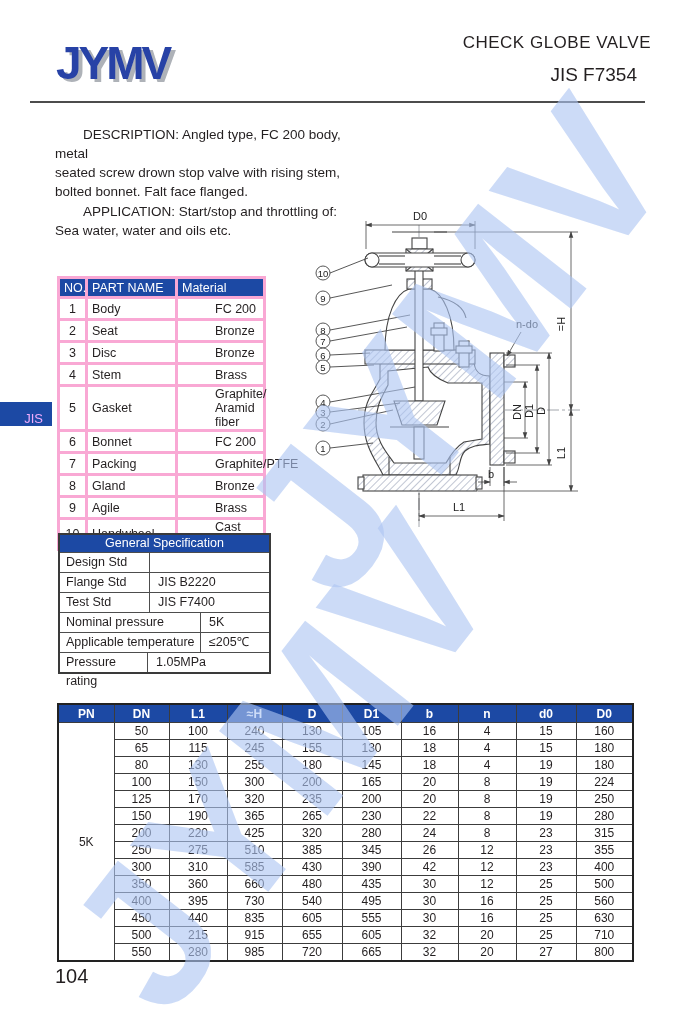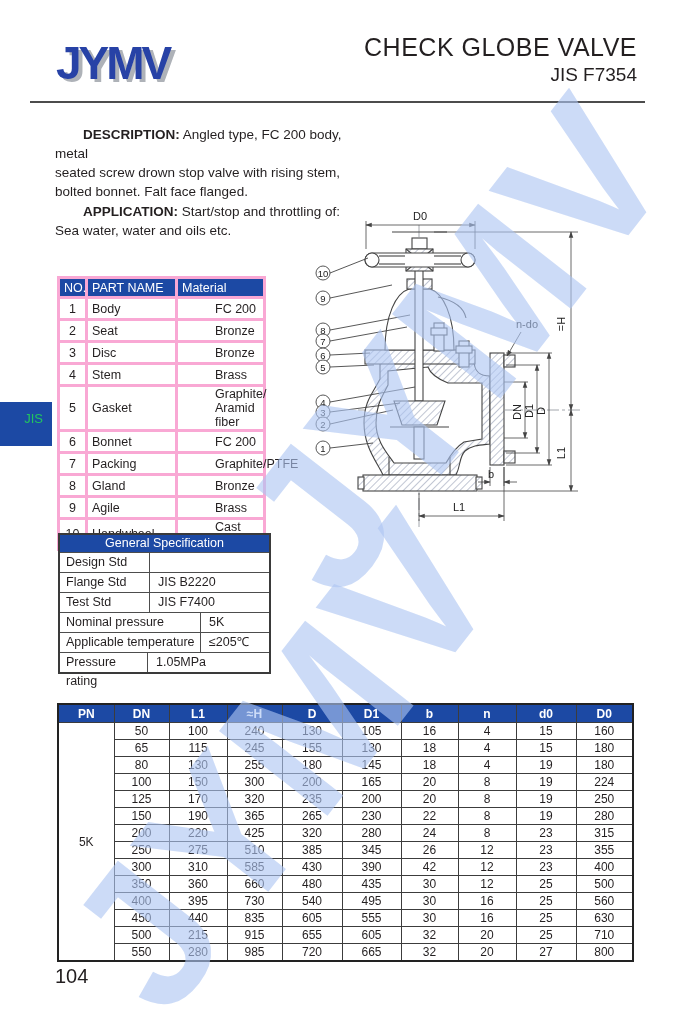--- a/index.html
+++ b/index.html
@@ -3,44 +3,44 @@
 <meta charset="utf-8">
 <style>
   html,body{margin:0;padding:0;background:#fff;}
   #page{position:relative;width:675px;height:1020px;background:#fff;overflow:hidden;
         font-family:"Liberation Sans",sans-serif;color:#231f20;}
 
   
   .logo{position:absolute;left:56px;top:36px;font-size:46px;font-weight:bold;
         color:var(--logo-blue,#2742a6);letter-spacing:-3px;
         text-shadow:4px 3px 0 #aeb2b8;}
-  .title{position:absolute;top:33px;right:38px;font-size:25px;letter-spacing:0.5px;}
+  .title{position:absolute;top:33px;right:24px;font-size:17px;letter-spacing:0.5px;}
   .subtitle{position:absolute;top:64px;right:38px;font-size:19px;}
   .rule{position:absolute;left:30px;top:101px;width:615px;height:2px;background:#4c4c4c;}
 
   
   .para{position:absolute;left:55px;font-size:13.5px;line-height:1.4;width:315px;}
   #desc{top:126px;}
   #app{top:203px;}
-  .b{font-weight:bold;padding-left:28px;}
+  .b{font-weight:normal;padding-left:28px;}
 
   
   table{border-collapse:collapse;}
   .parts{position:absolute;left:57px;top:276px;width:206px;font-size:12.5px;
          table-layout:fixed;border:2px solid #3a3a3a;background:#fff;}
   .parts th,.parts td{border:3px solid #f9a8d4;padding:0 4px;line-height:1.12;margin-left:36px;}
   .parts thead th{background:var(--blue,#1c49a4);color:#fff;text-align:left;
                   font-weight:normal;height:17px;}
   .parts td{height:19px;}
   .parts .no{text-align:center;padding:0;}
   .parts .mat{white-space:pre-line;padding-left:37px;}
 
   
-  .jis-tab{position:absolute;left:0;top:402px;width:52px;height:44px;
-           background:var(--blue,#1c49a4);color:#22c55e;font-size:13px;line-height:33px;
+  .jis-tab{position:absolute;left:0;top:402px;width:52px;height:24px;
+           background:var(--blue,#1c49a4);color:#f0abfc;font-size:13px;line-height:33px;
            text-align:right;padding-right:9px;box-sizing:border-box;}
 
   
   .spec{position:absolute;left:58px;top:533px;width:213px;border:2px solid #3a3a3a;
         font-size:12.5px;background:#fff;box-sizing:border-box;}
   .spec-title{background:var(--blue,#1c49a4);color:#fff;text-align:center;height:17px;
               line-height:17px;border-bottom:1px solid #4d4d4d;}
   .spec-row{display:flex;height:19px;line-height:19px;border-bottom:1px solid #4d4d4d;}
   .spec-row:last-child{border-bottom:none;}
   .spec-label{border-right:1px solid #4d4d4d;padding-left:6px;box-sizing:border-box;}

